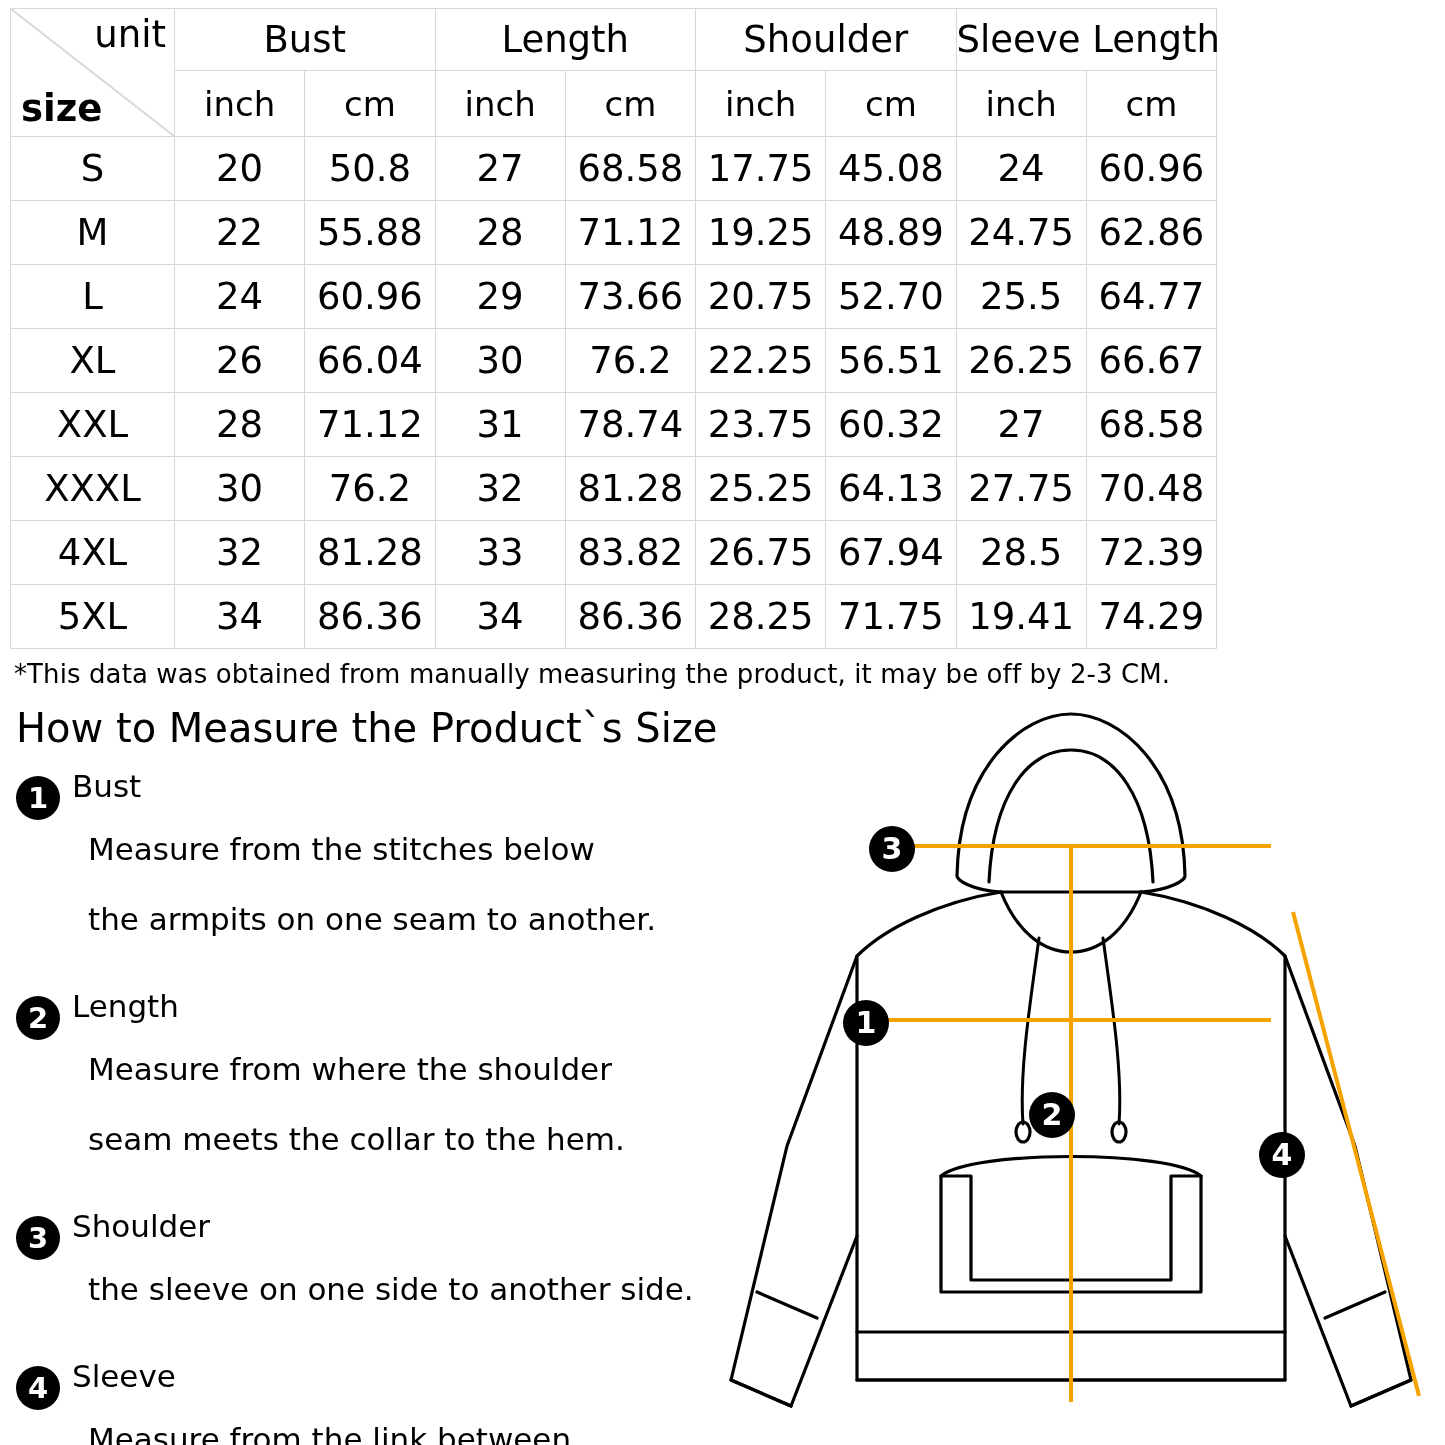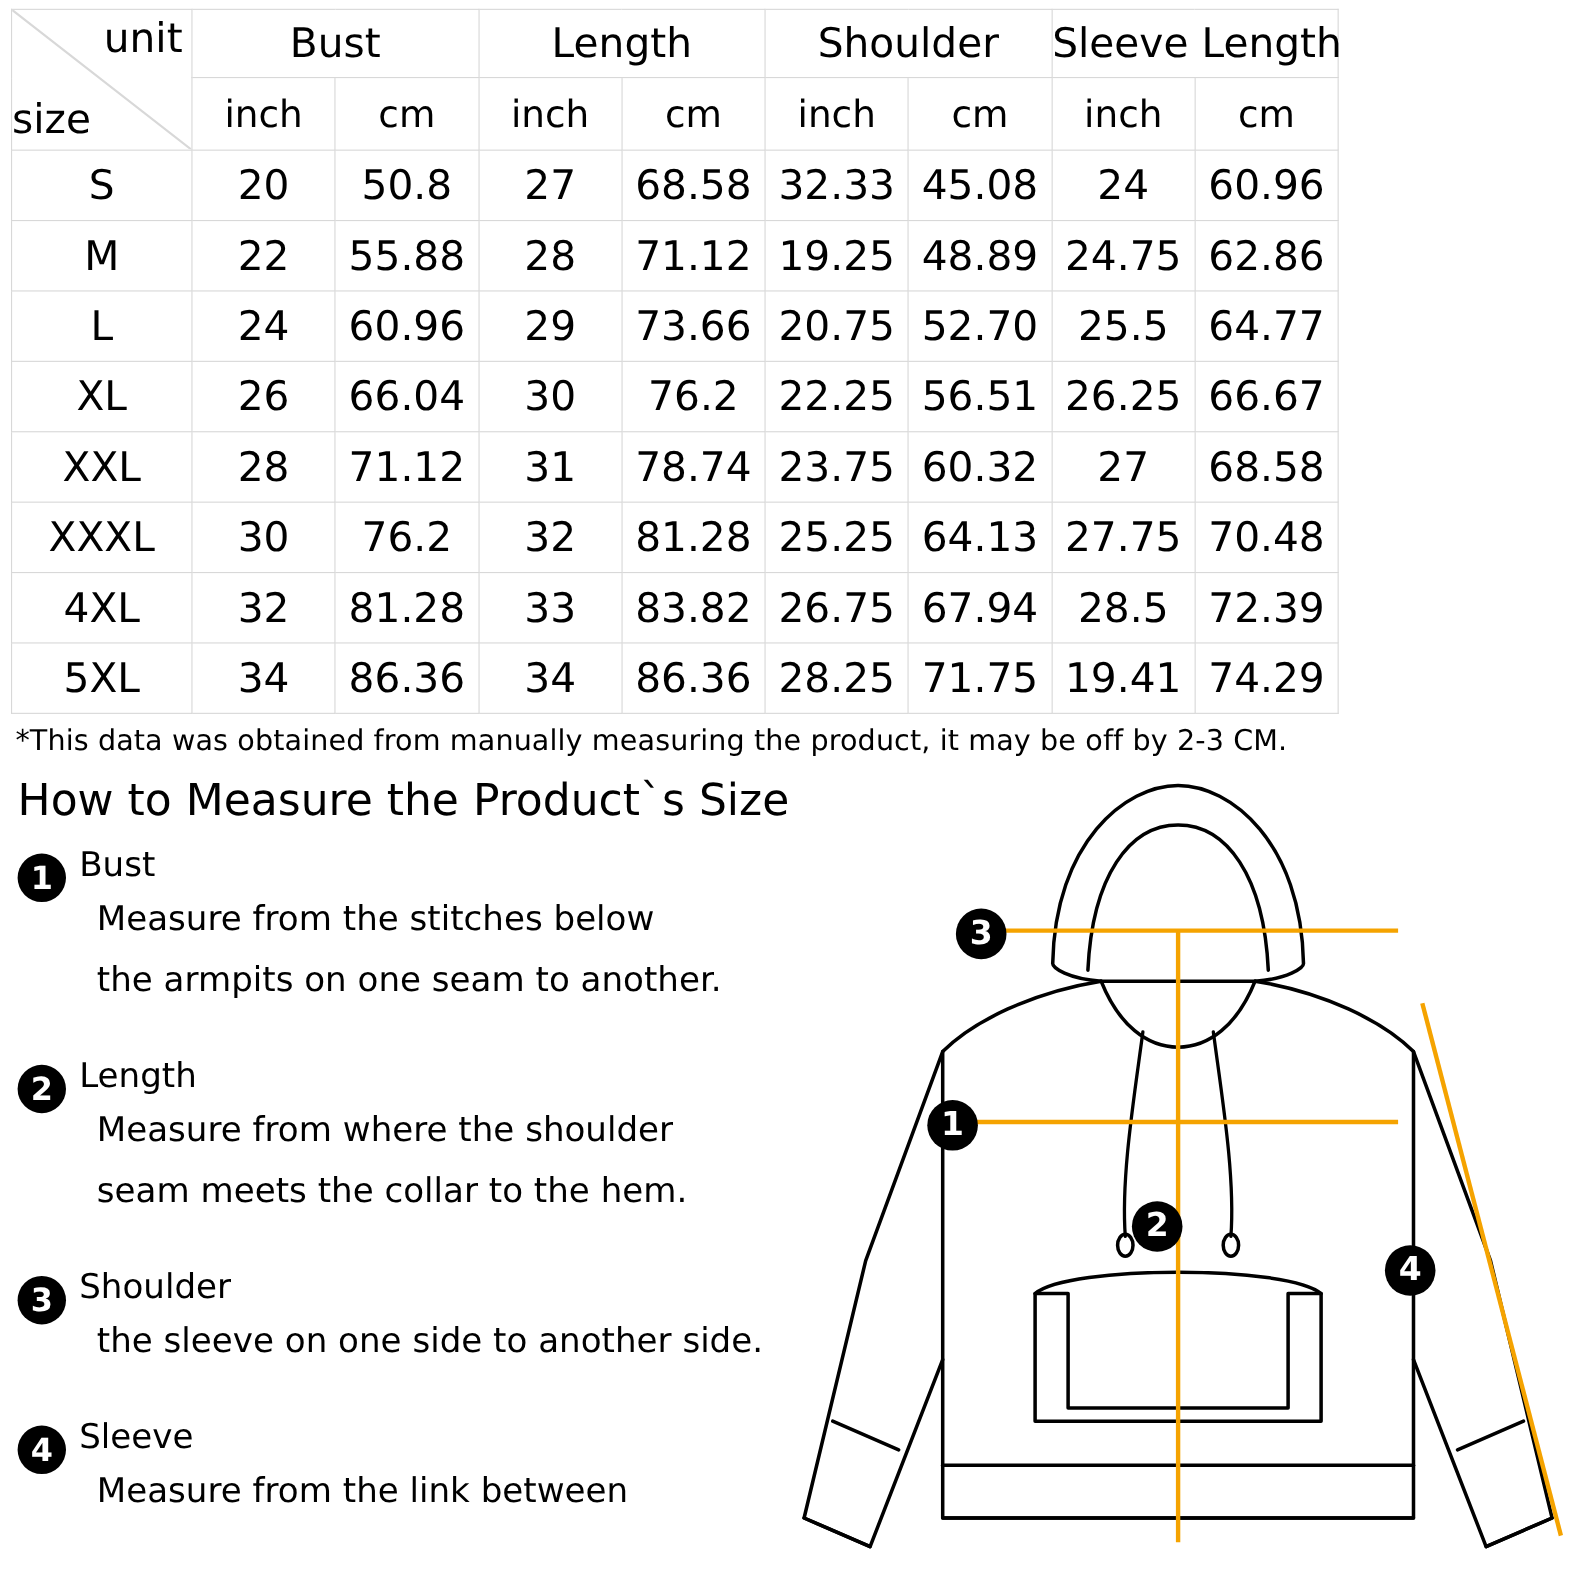--- a/index.html
+++ b/index.html
@@ -44,22 +44,23 @@
     left: 0; top: 0;
     width: 100%; height: 100%;
   }
   .unit-cell .u-unit {
     position: absolute;
     top: 4px; right: 8px;
     font-size: 37px;
   }
   .unit-cell .u-size {
     position: absolute;
-    bottom: 6px; left: 0;
+    bottom: 6px; left: 10px;
     font-size: 37px;
+    font-weight: bold;
   }
   .sub-head { font-size: 34px; height: 66px; }
   .data-cell { font-size: 37px; height: 64px; }
   .size-label { font-size: 37px; }
 
   .note {
     margin: 10px 0 0 14px;
     font-size: 26px;
     letter-spacing: 0.1px;
   }
@@ -90,21 +91,21 @@
   }
   .m-label {
     margin-left: 56px;
     font-size: 31px;
     line-height: 36px;
   }
   .m-desc {
     margin-left: 72px;
     font-size: 31px;
     line-height: 50px;
-    margin-top: 6px;
+    margin-top: 20px;
   }
 
   .hoodie {
     position: absolute;
     right: 4px;
     top: 672px;
     width: 770px;
     height: 770px;
   }
   .hoodie svg { display: block; }
@@ -151,21 +152,21 @@
         <th class="sub-head">cm</th>
       </tr>
     </thead>
     <tbody>
       <tr>
         <td class="data-cell size-label">S</td>
         <td class="data-cell">20</td>
         <td class="data-cell">50.8</td>
         <td class="data-cell">27</td>
         <td class="data-cell">68.58</td>
-        <td class="data-cell">32.33</td>
+        <td class="data-cell">17.75</td>
         <td class="data-cell">45.08</td>
         <td class="data-cell">24</td>
         <td class="data-cell">60.96</td>
       </tr>
       <tr>
         <td class="data-cell size-label">M</td>
         <td class="data-cell">22</td>
         <td class="data-cell">55.88</td>
         <td class="data-cell">28</td>
         <td class="data-cell">71.12</td>

